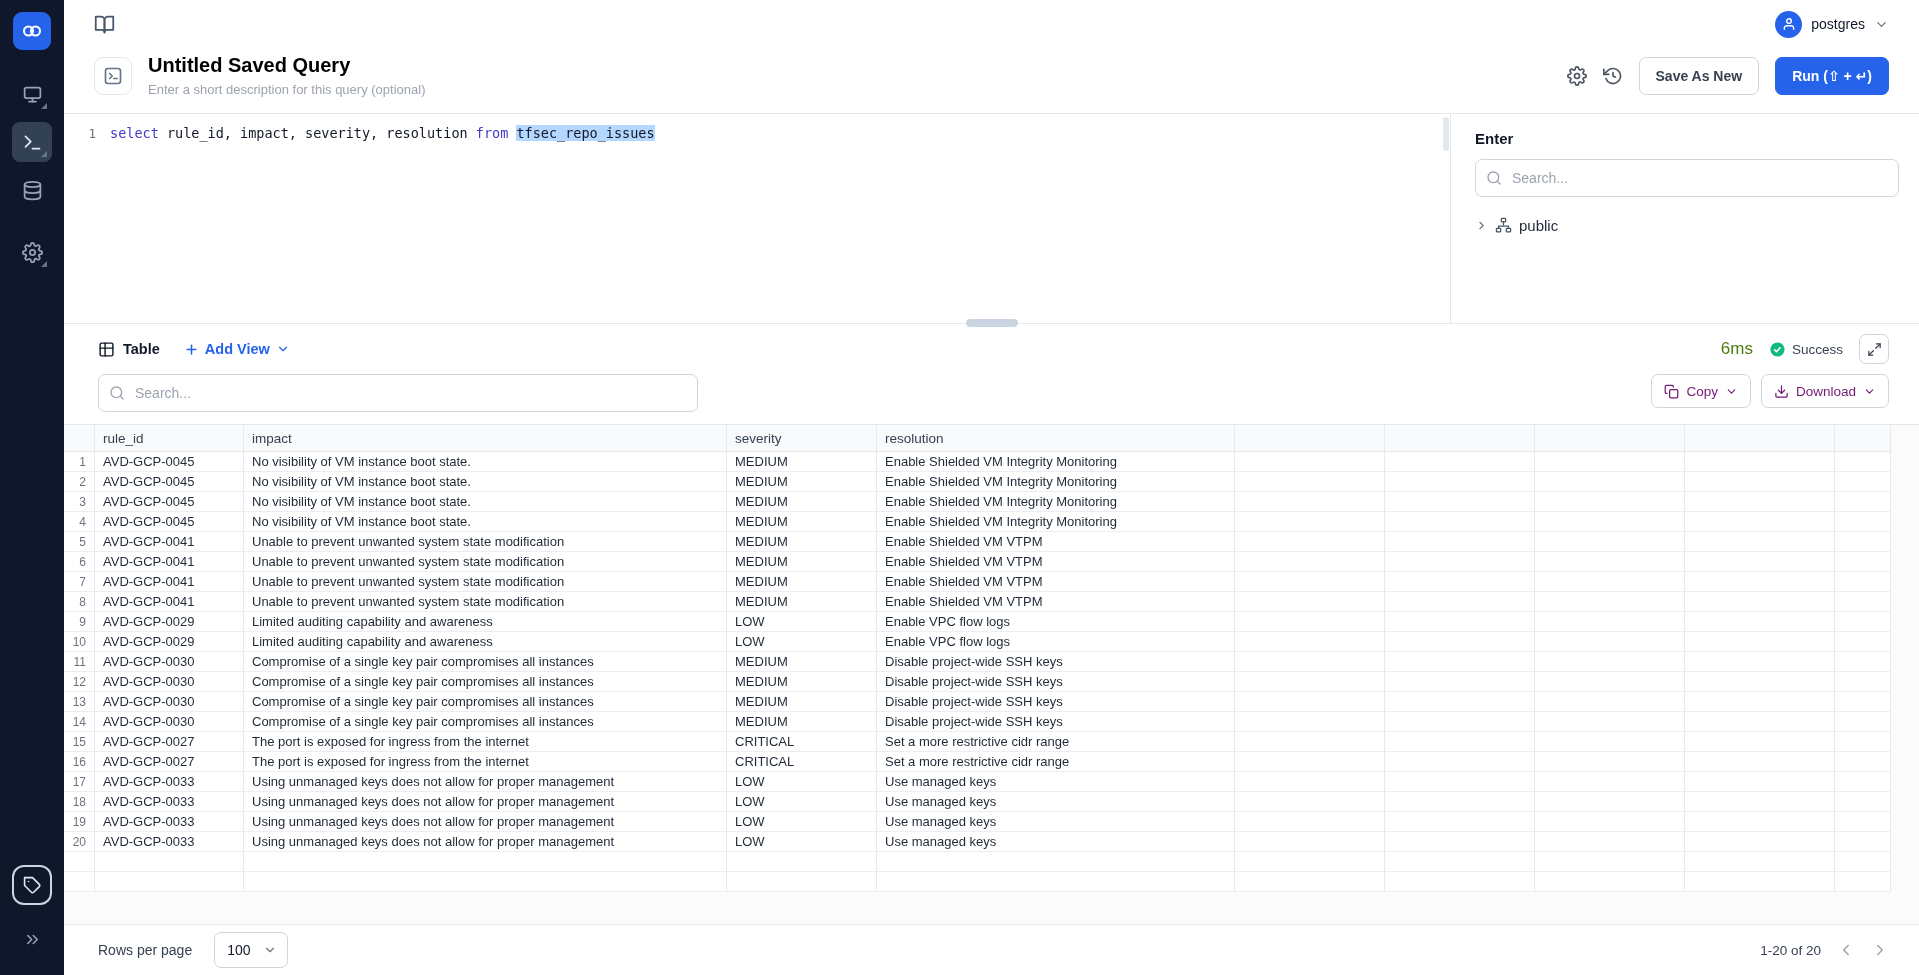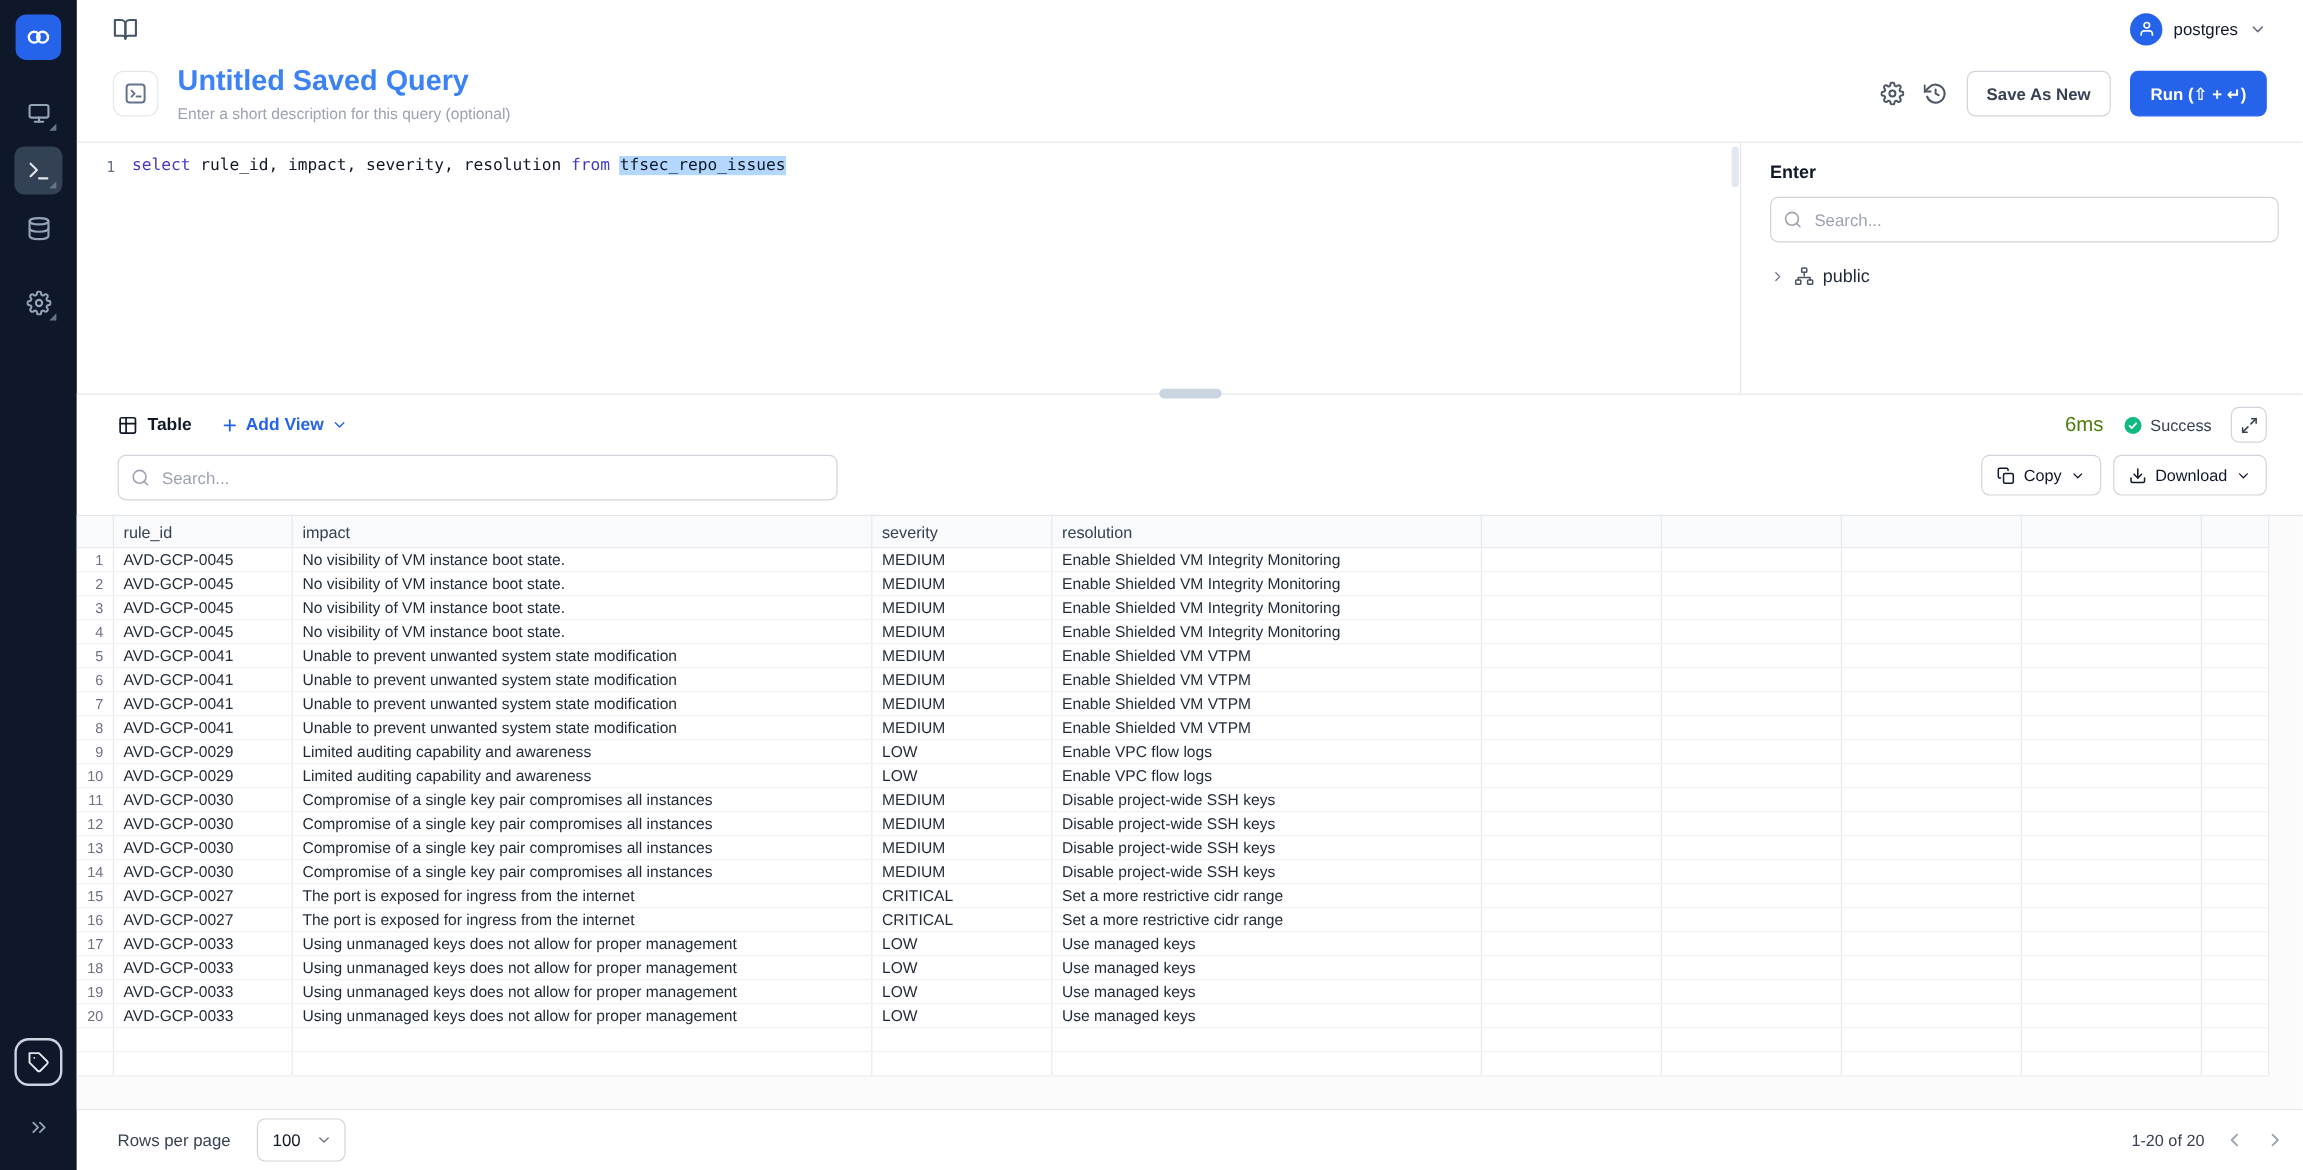--- a/index.html
+++ b/index.html
@@ -36,21 +36,21 @@
   .user{display:flex;align-items:center;gap:9px;cursor:pointer}
   .avatar{width:27px;height:27px;border-radius:50%;background:var(--accent);
     display:flex;align-items:center;justify-content:center;color:#fff}
   .user-name{font-size:14px;font-weight:500;color:#0f172a}
   .chev{color:#6b7280}
 
   .query-header{display:flex;align-items:center;gap:16px;padding:6px 30px 16px;
     border-bottom:1px solid var(--border)}
   .qh-icon{width:38px;height:38px;border:1px solid var(--border);border-radius:9px;
     display:flex;align-items:center;justify-content:center;color:#64748b;background:#fff}
-  .qh-title{font-size:24px;font-weight:600;color:#3b82f6;cursor:text}
+  .qh-title{font-size:20px;font-weight:600;color:#000000;cursor:text}
   .qh-desc{font-size:13px;color:#9ca3af;margin-top:5px;cursor:text}
   .qh-actions{margin-left:auto;display:flex;align-items:center;gap:16px}
   .btn{height:38px;border-radius:7px;font-size:14px;font-weight:600;padding:0 16px;
     display:flex;align-items:center;cursor:pointer;font-family:inherit}
   .btn-secondary{background:#fff;border:1px solid #d1d5db;color:#374151}
   .btn-primary{background:var(--accent);border:1px solid var(--accent);color:#fff}
 
   
   .content{display:flex;height:209px;min-height:209px}
   .editor{flex:1;min-width:0;position:relative;padding-top:8px;
@@ -85,38 +85,38 @@
   .add-view{display:flex;align-items:center;gap:6px;color:var(--accent);
     font-size:14.5px;font-weight:600;cursor:pointer}
   .res-right{margin-left:auto;display:flex;align-items:center;gap:16px}
   .duration{font-size:17px;color:#4d7c0f}
   .status{display:flex;align-items:center;gap:6px;font-size:13.5px;color:#374151;font-weight:500}
   .expand-btn{width:30px;height:30px;border:1px solid #d1d5db;border-radius:7px;background:#fff;
     display:flex;align-items:center;justify-content:center;color:#374151;cursor:pointer}
   .res-search-row{display:flex;align-items:flex-start;padding:0 30px 12px 34px}
   .res-search{width:600px;margin-top:0}
   .res-actions{margin-left:auto;display:flex;gap:10px}
-  .btn-sm{height:34px;border:1px solid #d1d5db;border-radius:7px;background:#fff;color:#0f172a;
+  .btn-sm{height:34px;border:1px solid #d1d5db;border-radius:7px;background:#fff;color:#701a75;
     font-size:13.5px;font-weight:500;display:flex;align-items:center;gap:7px;padding:4px 12px;
     cursor:pointer;font-family:inherit}
 
   .table-zone{flex:1;overflow:hidden;background:#fbfbfc;border-top:1px solid var(--border)}
   .thead{display:flex;width:fit-content;height:27px;background:#f8fafc;
     border-bottom:1px solid var(--border)}
   .trow{display:flex;width:fit-content;height:20px;background:#fff;border-bottom:1px solid #eceef2}
   .cell{border-right:1px solid #e7e9ee;padding:0 8px;display:flex;align-items:center;
     font-size:13px;color:#1f2937;white-space:nowrap;overflow:hidden}
   .cell.h{font-weight:500;color:#374151;font-size:13.5px}
   .num{justify-content:flex-end;color:#6b7280;font-size:12px}
   .wnum{width:31px}.w0{width:149px}.w1{width:483px}.w2{width:150px}.w3{width:358px}
   .we{width:150px}.wl{width:56px}
 
   
   .bottom-bar{height:51px;min-height:51px;border-top:1px solid var(--border);display:flex;
-    align-items:center;padding:0 14px 0 34px;background:#fff}
+    align-items:center;padding:0 30px 0 34px;background:#fff}
   .rpp-label{font-size:14px;color:#374151}
   .rpp-select{margin-left:22px;height:36px;min-width:66px;border:1px solid #d1d5db;border-radius:7px;
     display:flex;align-items:center;gap:12px;padding:0 10px 0 12px;font-size:14px;color:#111827;
     background:#fff;cursor:pointer}
   .pg-right{margin-left:auto;display:flex;align-items:center;gap:16px;color:#374151}
   .range{font-size:13.5px}
   .pg-btn{background:none;border:none;padding:0;display:flex;color:#9ca3af;cursor:pointer}
 </style>
 </head>
 <body>

